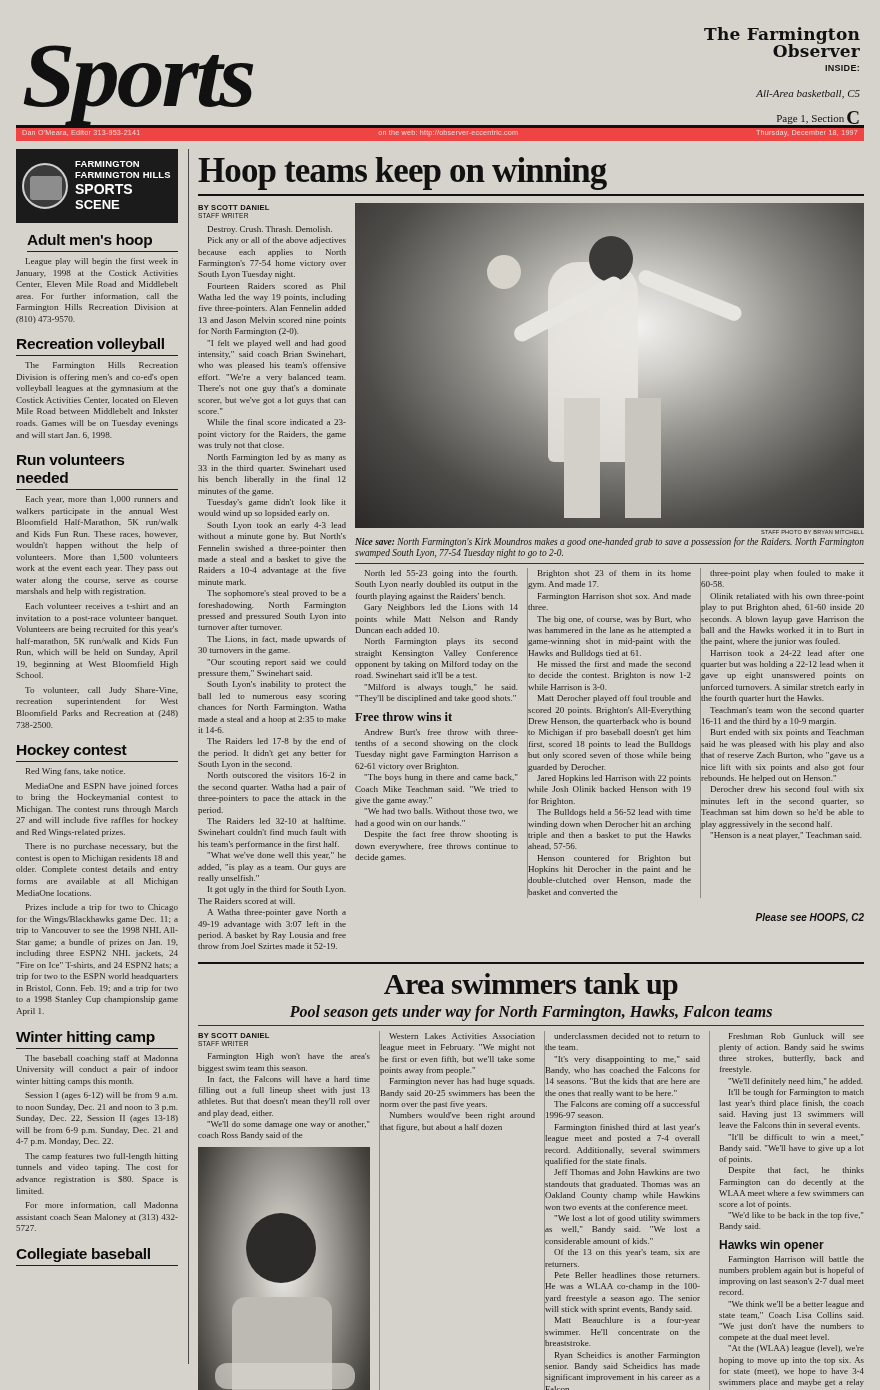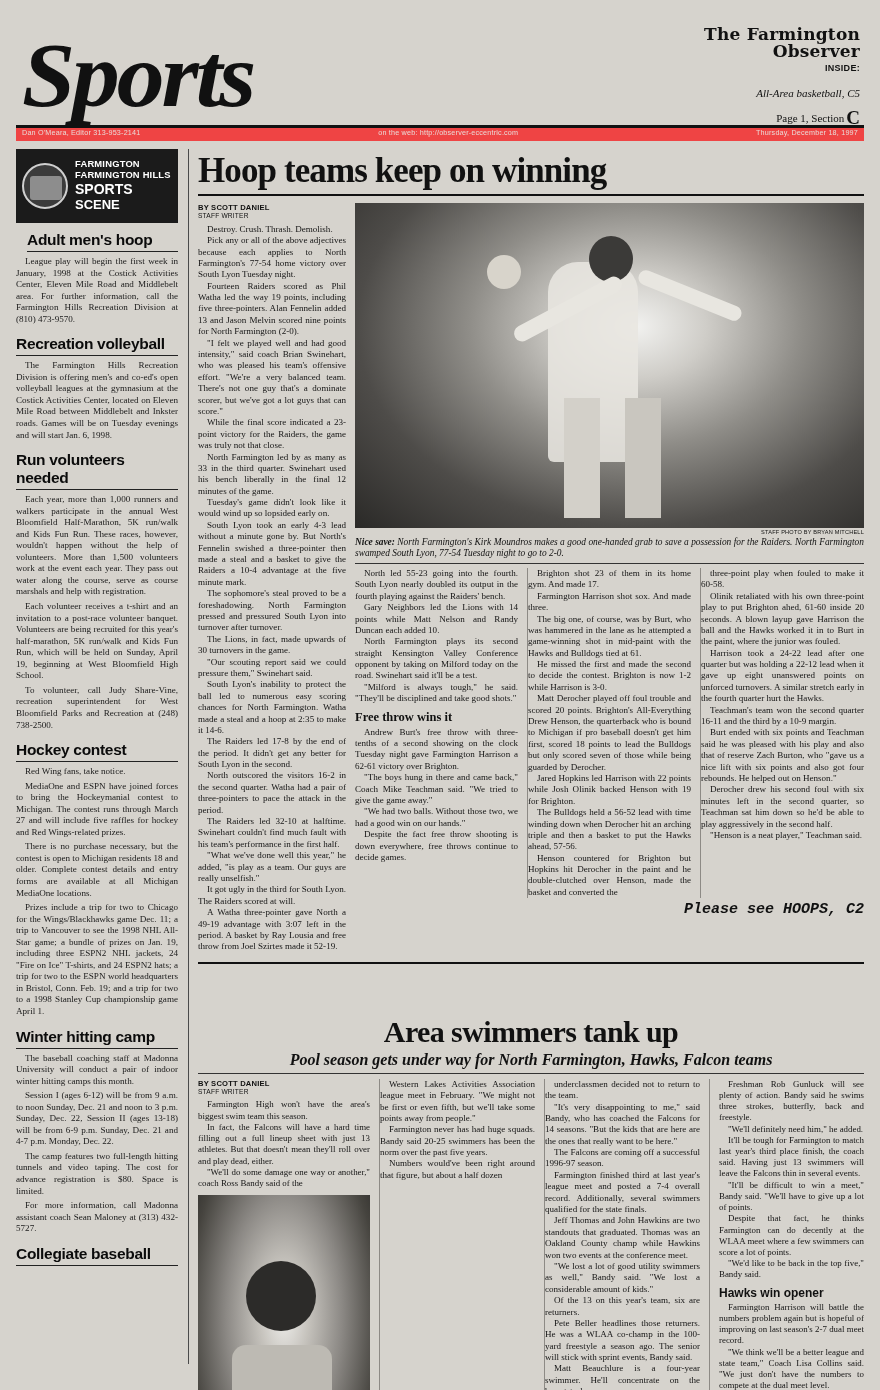--- a/index.html
+++ b/index.html
@@ -234,38 +234,37 @@
     line-height: 1.22;
     text-align: justify;
     margin-top: 2px;
     padding-bottom: 3px;
     border-bottom: 1px solid #333;
   }
   .caption b { font-weight: bold; }
   .caption i { font-style: italic; }
 
   .jump {
-    font-family: Liberation Mono, monospace;
+    font-family: Liberation Sans, sans-serif;
     font-style: italic;
     font-weight: bold;
-    font-size: 15px;
+    font-size: 10px;
     text-align: right;
-    margin-top: 3px;
+    margin-top: 14px;
   }
 
   
   .swimsec { margin-top: 9px; border-top: 2px solid #111; padding-top: 5px; }
   .swim-head {
     font-family: "Liberation Serif", serif;
     font-weight: bold;
     font-size: 30px;
     text-align: center;
     letter-spacing: -.6px;
     line-height: 1;
-    margin-top: 48px;
   }
   .swim-deck {
     font-family: "Liberation Serif", serif;
     font-style: italic;
     font-weight: bold;
     font-size: 16px;
     text-align: center;
     margin-top: 4px;
     padding-bottom: 4px;
     border-bottom: 1px solid #333;

